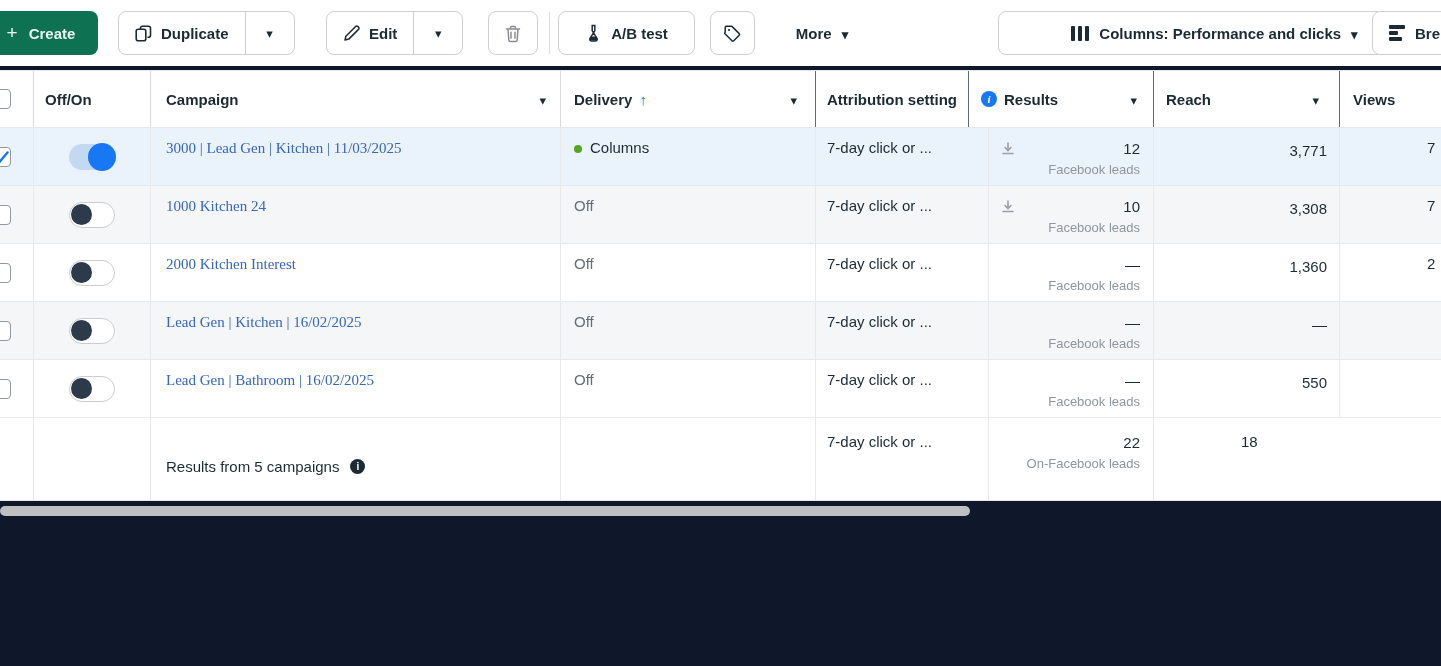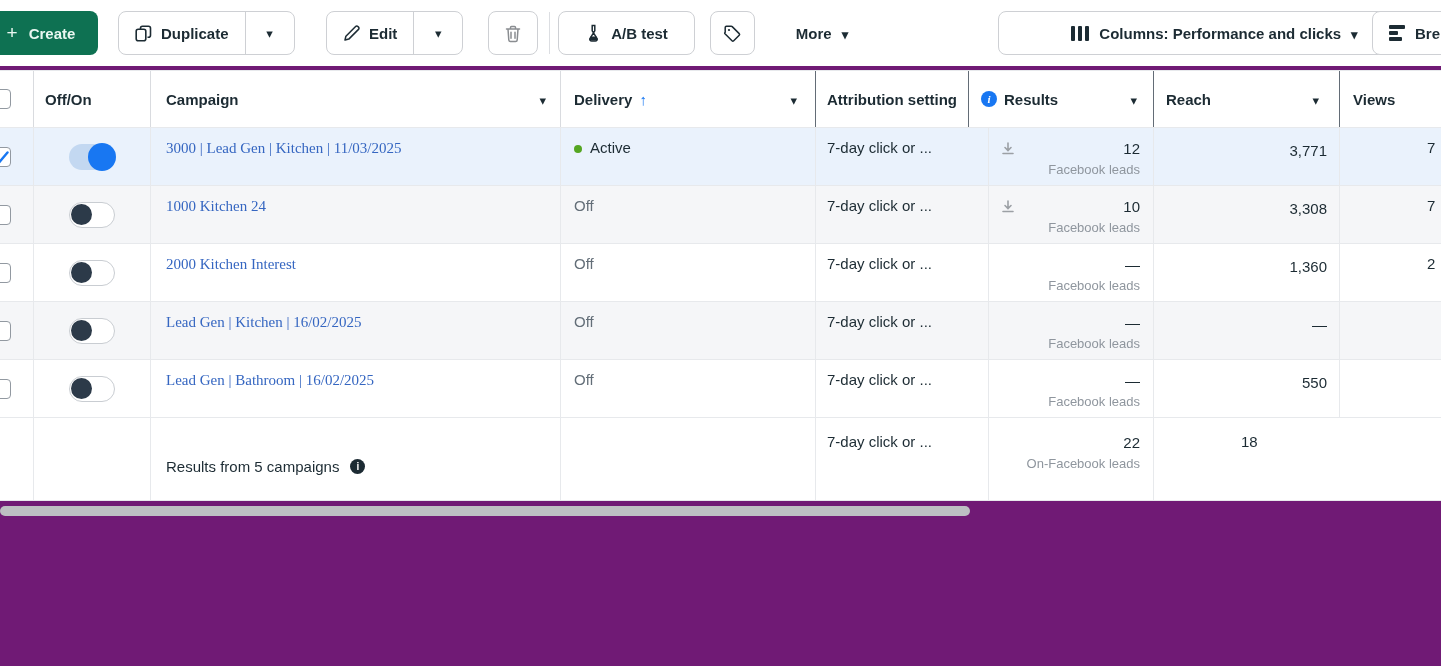--- a/index.html
+++ b/index.html
@@ -1,18 +1,18 @@
 <!DOCTYPE html>
 <html><head>
 <meta charset="utf-8">
 <style>
   * { margin:0; padding:0; box-sizing:border-box; }
   html,body { width:1441px; height:666px; overflow:hidden; background:#fff;
     font-family:"Liberation Sans","DejaVu Sans",sans-serif; color:#1c2b33; }
-  .app { position:relative; width:1441px; height:666px; background:#701a75; overflow:hidden; }
+  .app { position:relative; width:1441px; height:666px; background:#0f172a; overflow:hidden; }
 
   
   .toolbar { position:absolute; left:0; top:0; width:1441px; height:66px; background:#fff; }
   .tbtn { position:absolute; top:11px; height:44px; background:#fff; border:1px solid #ced0d4;
     border-radius:8px; display:flex; align-items:center; justify-content:center; gap:9px;
     font-size:15px; font-weight:600; color:#1c2b33; cursor:pointer; }
   .btn-create { left:-16px; width:114px; background:#0e7152; border:none; color:#e9f7f1;
     border-radius:8px; font-weight:600; }
   .btn-create::before { content:"+"; font-size:19px; font-weight:400; margin-right:2px; color:#e9f7f1; }
   .btn-group { position:absolute; top:11px; height:44px; border:1px solid #ced0d4; border-radius:8px;
@@ -253,21 +253,21 @@
         <div class="cell bl c-toggle">
           <span class="toggle on">
               <span class="knob"></span>
             </span>
         </div>
         <div class="cell bl c-campaign">
           <a href="#">3000 | Lead Gen | Kitchen | 11/03/2025</a>
         </div>
         <div class="cell bl c-delivery">
           <span class="dot"></span>
-          <span>Active</span>
+          <span>Columns</span>
         </div>
         <div class="cell bl-dark c-attr">
           <span>7-day click or ...</span>
         </div>
         <div class="cell bl-dark c-results">
           <span class="dl">
             <svg width="14" height="14" viewBox="0 0 14 14">
                 <path d="M7 1v7M4 5.5L7 8.5l3-3M2 11.5h10" fill="none" stroke="#9ca0a5" stroke-width="1.6" stroke-linecap="round"></path>
               </svg>
           </span>

